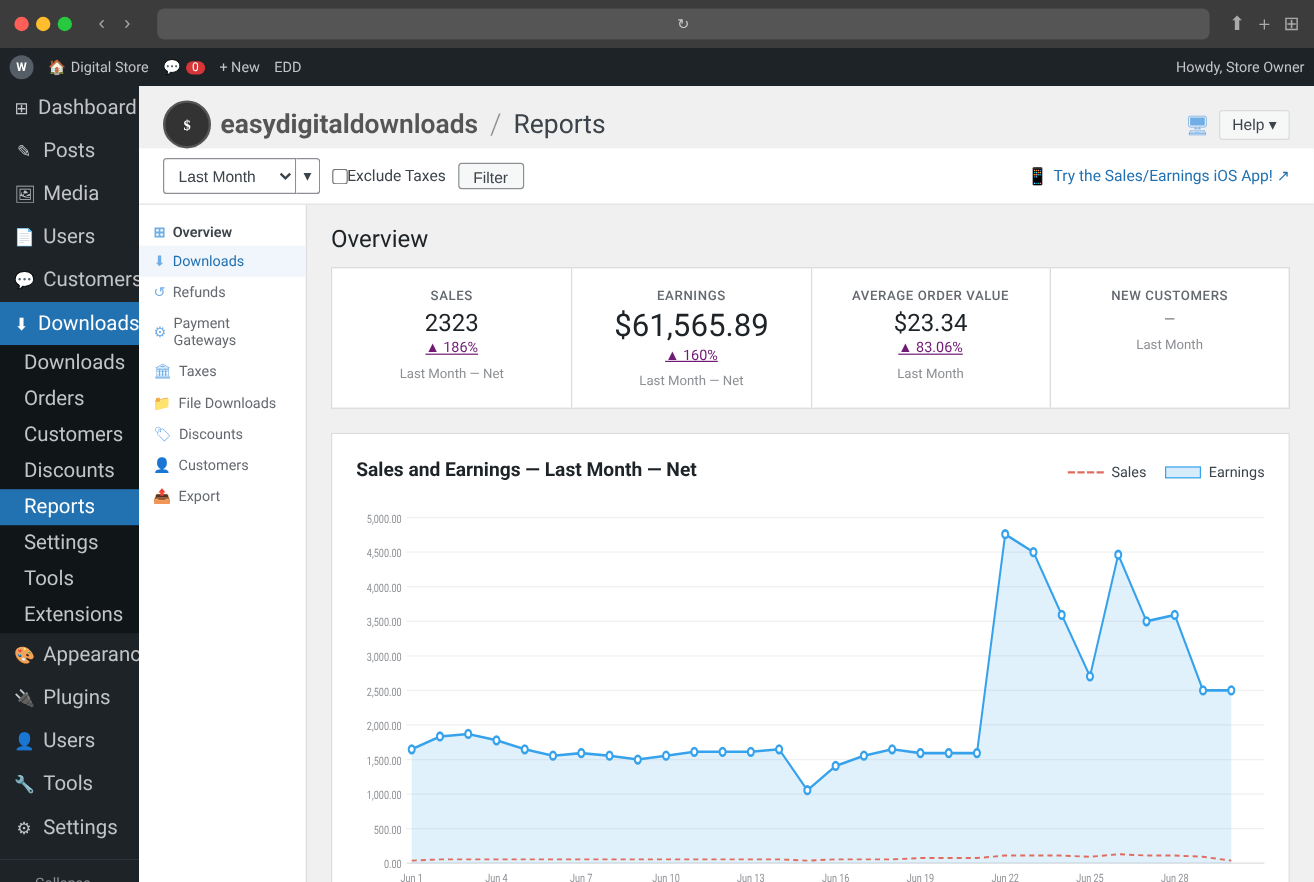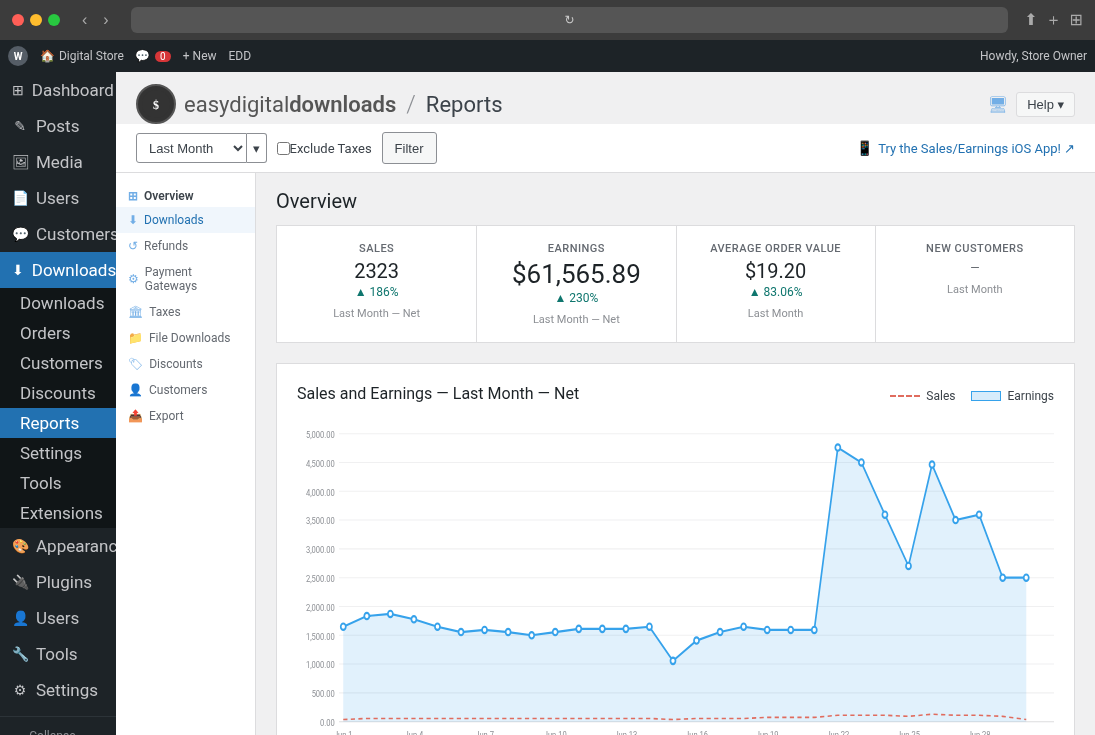--- a/index.html
+++ b/index.html
@@ -67,41 +67,41 @@
     .reports-nav-item.active { color: #2271b1; background: #f0f6fc; }
     .reports-nav-icon { font-size: 12px; color: #72aee6; }
 
     
     .reports-main { flex: 1; padding: 16px 20px; }
     .filter-select { display: flex; align-items: center; gap: 0; }
     .filter-select select { padding: 4px 8px; border: 1px solid #8c8f94; border-radius: 3px 0 0 3px; font-size: 13px; background: #fff; color: #3c434a; height: 30px; cursor: pointer; }
     .filter-select-arrow { background: #fff; border: 1px solid #8c8f94; border-left: none; border-radius: 0 3px 3px 0; padding: 4px 6px; height: 30px; display: flex; align-items: center; color: #3c434a; }
     .exclude-taxes { display: flex; align-items: center; gap: 0; font-size: 13px; color: #3c434a; }
     .exclude-taxes input { cursor: pointer; }
-    .filter-btn { background: #f6f7f7; border: 1px solid #8c8f94; border-radius: 3px; padding: 4px 12px; font-size: 13px; cursor: pointer; color: #3c434a; height: 32px; }
+    .filter-btn { background: #f6f7f7; border: 1px solid #8c8f94; border-radius: 3px; padding: 4px 12px; font-size: 13px; cursor: pointer; color: #3c434a; height: 22px; }
     .ios-app-link { margin-left: auto; display: flex; align-items: center; gap: 4px; font-size: 13px; color: #2271b1; cursor: pointer; }
     .ios-icon { font-size: 14px; }
 
     
     .overview-title { font-size: 20px; color: #1d2327; font-weight: 400; margin-bottom: 12px; }
 
     
     .stats-cards { display: grid; grid-template-columns: repeat(4, 1fr); gap: 0; border: 1px solid #dcdcde; background: #dcdcde; margin-bottom: 20px; }
     .stat-card { background: #fff; padding: 16px; text-align: center; }
     .stat-card + .stat-card { border-left: 1px solid #dcdcde; }
     .stat-label { font-size: 11px; color: #646970; letter-spacing: 0.5px; text-transform: uppercase; margin-bottom: 6px; font-weight: 500; }
     .stat-value { font-size: 20px; color: #1d2327; font-weight: 400; margin-bottom: 4px; line-height: 1; }
     .stat-change { font-size: 12px; display: flex; align-items: center; justify-content: center; gap: 2px; }
-    .stat-change.positive { color: #0f766e; }
+    .stat-change.positive { color: #701a75; text-decoration: underline; }
     .stat-change.neutral { color: #646970; }
     .stat-period { font-size: 11px; color: #8c8f94; margin-top: 8px; }
 
     
     .chart-section { background: #fff; border: 1px solid #dcdcde; padding: 20px; }
-    .chart-title { font-size: 16px; color: #1d2327; font-weight: 400; margin-bottom: 12px; }
+    .chart-title { font-size: 16px; color: #1d2327; font-weight: 700; margin-bottom: 12px; }
     .chart-legend { display: flex; align-items: center; gap: 16px; margin-bottom: 8px; justify-content: flex-end; }
     .legend-item { display: flex; align-items: center; gap: 6px; font-size: 12px; color: #3c434a; }
     .legend-sales { width: 30px; height: 2px; border-top: 2px dashed #e06c5e; }
     .legend-earnings { width: 30px; height: 10px; background: rgba(54, 162, 235, 0.2); border: 1px solid #36a2eb; }
     .chart-container { position: relative; height: 320px; }
 
     
     .chart-svg { width: 100%; height: 320px; }
 
     
@@ -238,21 +238,21 @@
 
     <div class="plugin-header">
       <div class="plugin-logo">
         <div class="edd-logo-circle">
           <svg width="28" height="28" viewBox="0 0 28 28" fill="none">
             <circle cx="14" cy="14" r="14" fill="#333"></circle>
             <text x="14" y="19" text-anchor="middle" fill="white" font-size="12" font-family="serif" font-weight="bold">$</text>
           </svg>
         </div>
         <div class="plugin-title">
-          <span style="color:#555; font-size:22px;"><span style="font-weight:400;">easydigital</span><span style="font-weight:600;">downloads</span></span>
+          <span style="color:#555; font-size:22px;"><span style="font-weight:700;">easydigital</span><span style="font-weight:600;">downloads</span></span>
           <span class="plugin-title-sep">/</span>
           <span class="plugin-title-page">Reports</span>
         </div>
       </div>
       <div class="header-right">
         <span class="plugin-icon">🖥</span>
         <button class="help-btn">Help ▾</button>
       </div>
     </div>
 
@@ -329,26 +329,26 @@
           <div class="stats-cards">
             <div class="stat-card">
               <div class="stat-label">SALES</div>
               <div class="stat-value">2323</div>
               <div class="stat-change positive">▲ 186%</div>
               <div class="stat-period">Last Month — Net</div>
             </div>
             <div class="stat-card">
               <div class="stat-label">EARNINGS</div>
               <div class="stat-value" style="font-size:26px;">$61,565.89</div>
-              <div class="stat-change positive">▲ 230%</div>
+              <div class="stat-change positive">▲ 160%</div>
               <div class="stat-period">Last Month — Net</div>
             </div>
             <div class="stat-card">
               <div class="stat-label">AVERAGE ORDER VALUE</div>
-              <div class="stat-value">$19.20</div>
+              <div class="stat-value">$23.34</div>
               <div class="stat-change positive">▲ 83.06%</div>
               <div class="stat-period">Last Month</div>
             </div>
             <div class="stat-card">
               <div class="stat-label">NEW CUSTOMERS</div>
               <div class="stat-change neutral">—</div>
               <div class="stat-period">Last Month</div>
             </div>
           </div>
 

